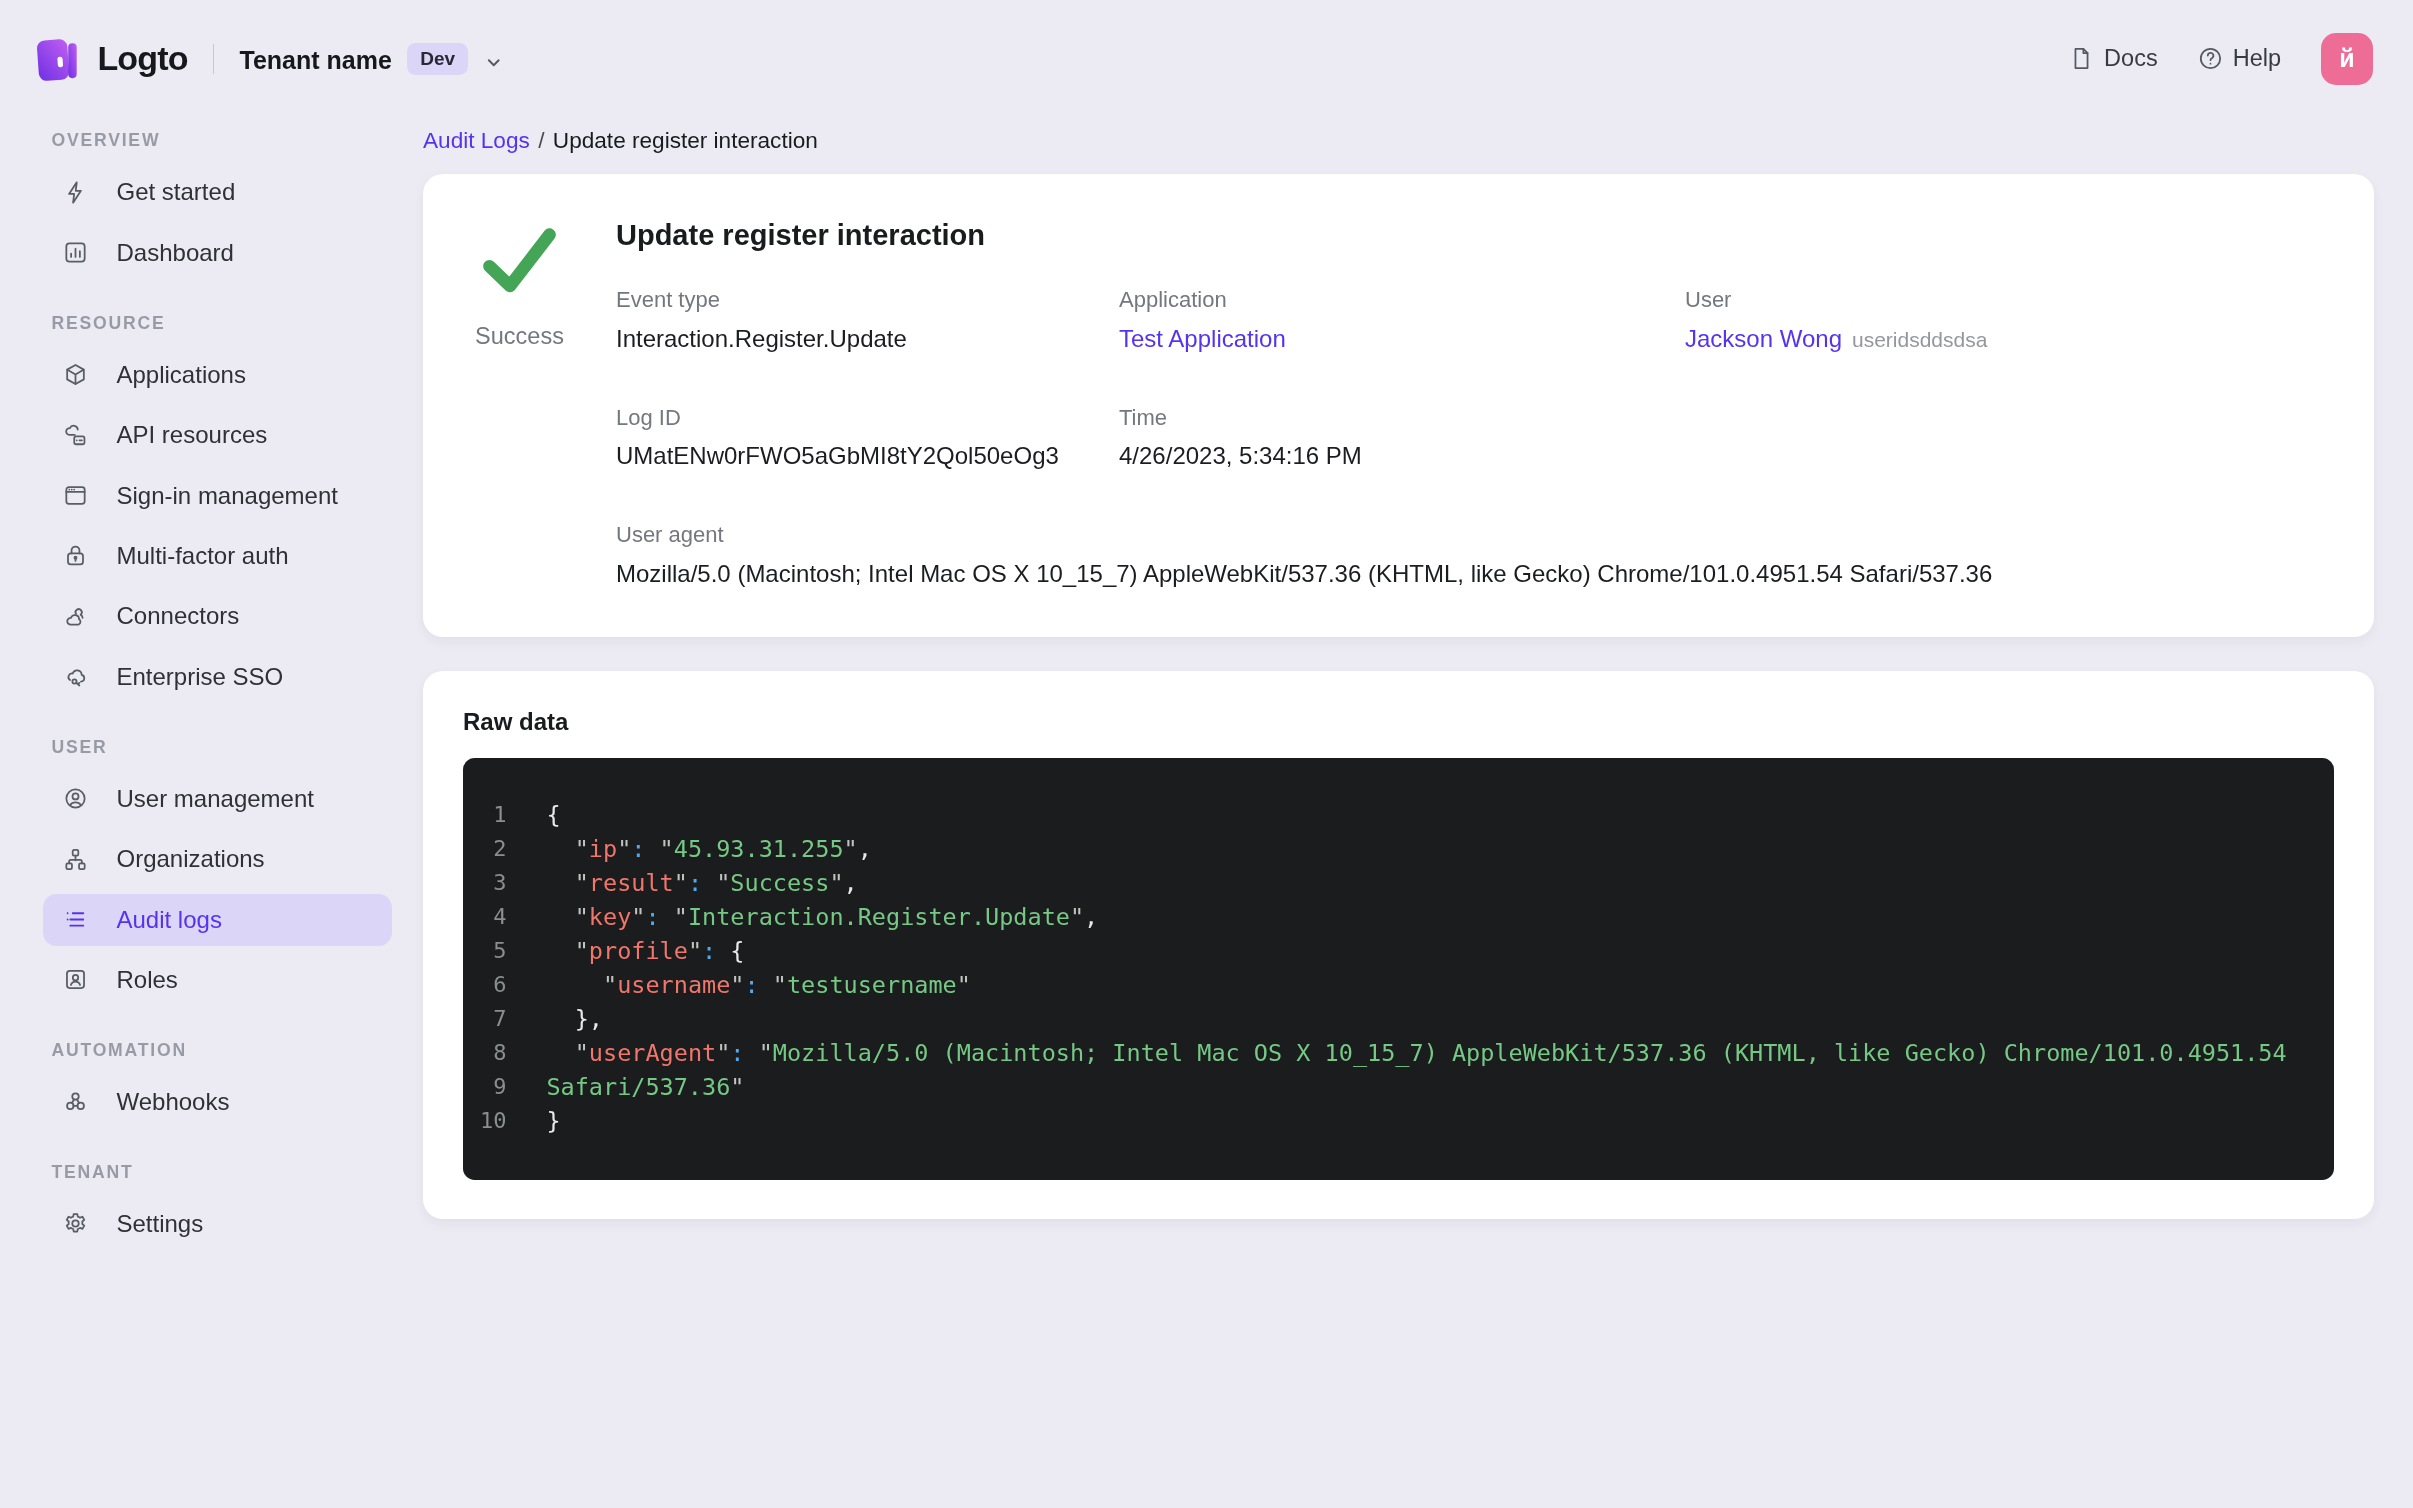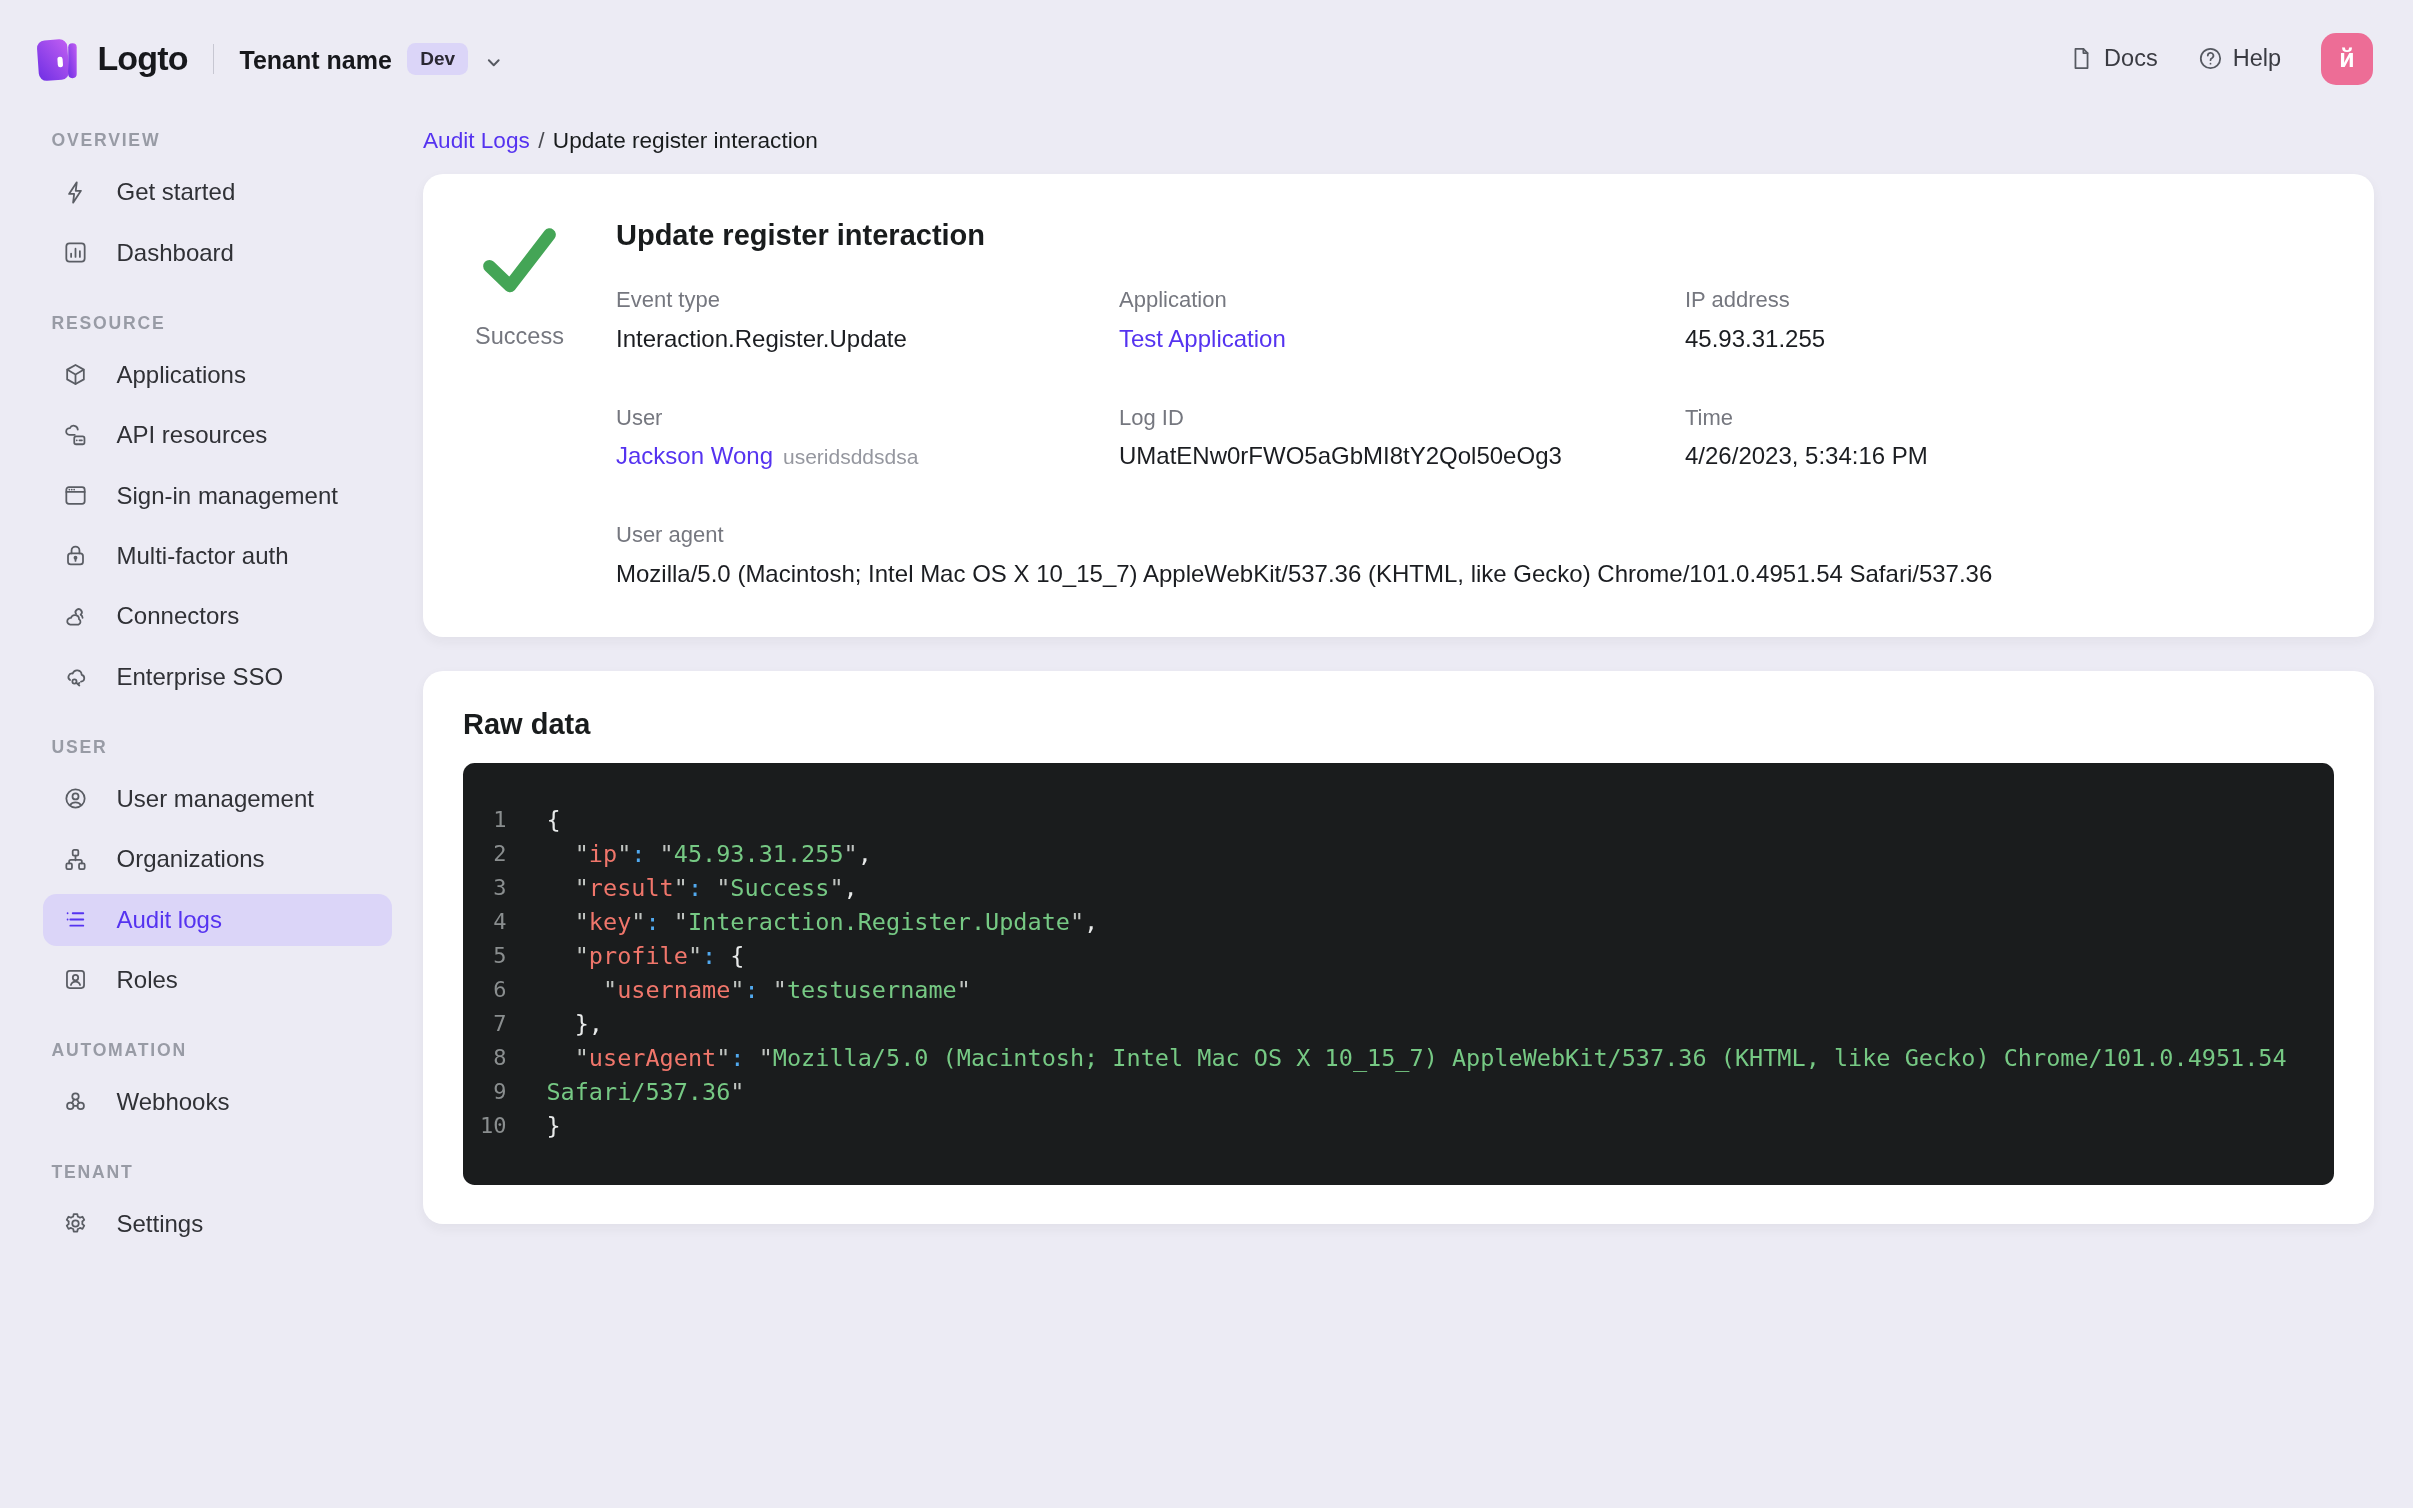--- a/index.html
+++ b/index.html
@@ -60,21 +60,21 @@
   .detail-body{flex:1;}
   .detail-body h1{margin:0 0 35px 0;font-size:29px;font-weight:700;color:#191C1D;}
   .fields{display:grid;grid-template-columns:503px 566px 1fr;row-gap:52px;}
   .field.span-all{grid-column:1 / -1;}
   .f-label{font-size:22px;color:#75777F;margin-bottom:11.7px;}
   .f-value{font-size:24px;color:#1B1D21;}
   .f-link{color:var(--accent,#5533F0);}
   .f-suffix{font-size:21px;color:#95979F;margin-left:10px;}
 
   .raw-card{margin-top:34px;padding:37px 40px 39px;}
-  .raw-title{margin:0;font-size:29px;font-weight:600;color:#191C1D;}
+  .raw-title{margin:0;font-size:24px;font-weight:600;color:#191C1D;}
   .codeblock{margin-top:22px;background:var(--code-bg,#1A1C1D);border-radius:11.7px;
     padding:40px 20px 42px 13.4px;font-family:"DejaVu Sans Mono",monospace;font-size:23.5px;
     line-height:34px;overflow:hidden;}
   .code-row{display:flex;}
   .gutter{flex:0 0 30px;text-align:right;color:var(--tok-gutter,#8A8E8F);margin-right:40px;
     font-size:22px;}
   .code-text{white-space:pre;}
   .tok-k{color:var(--tok-key,#F0766B);text-align:right;}
   .tok-s{color:var(--tok-string,#76C984);}
   .tok-c{color:var(--tok-colon,#51A9EF);}
@@ -310,24 +310,20 @@
         <div class="fields" id="fields">
             <div class="field">
               <div class="f-label">Event type</div>
               <div class="f-value"><span>Interaction.Register.Update</span></div>
             </div>
             <div class="field">
               <div class="f-label">Application</div>
               <div class="f-value"><a class="f-link" href="#">Test Application</a></div>
             </div>
             <div class="field">
-              <div class="f-label">IP address</div>
-              <div class="f-value"><span>45.93.31.255</span></div>
-            </div>
-            <div class="field">
               <div class="f-label">User</div>
               <div class="f-value"><a class="f-link" href="#">Jackson Wong</a><span class="f-suffix">useridsddsdsa</span></div>
             </div>
             <div class="field">
               <div class="f-label">Log ID</div>
               <div class="f-value"><span>UMatENw0rFWO5aGbMI8tY2Qol50eOg3</span></div>
             </div>
             <div class="field">
               <div class="f-label">Time</div>
               <div class="f-value"><span>4/26/2023, 5:34:16 PM</span></div>

